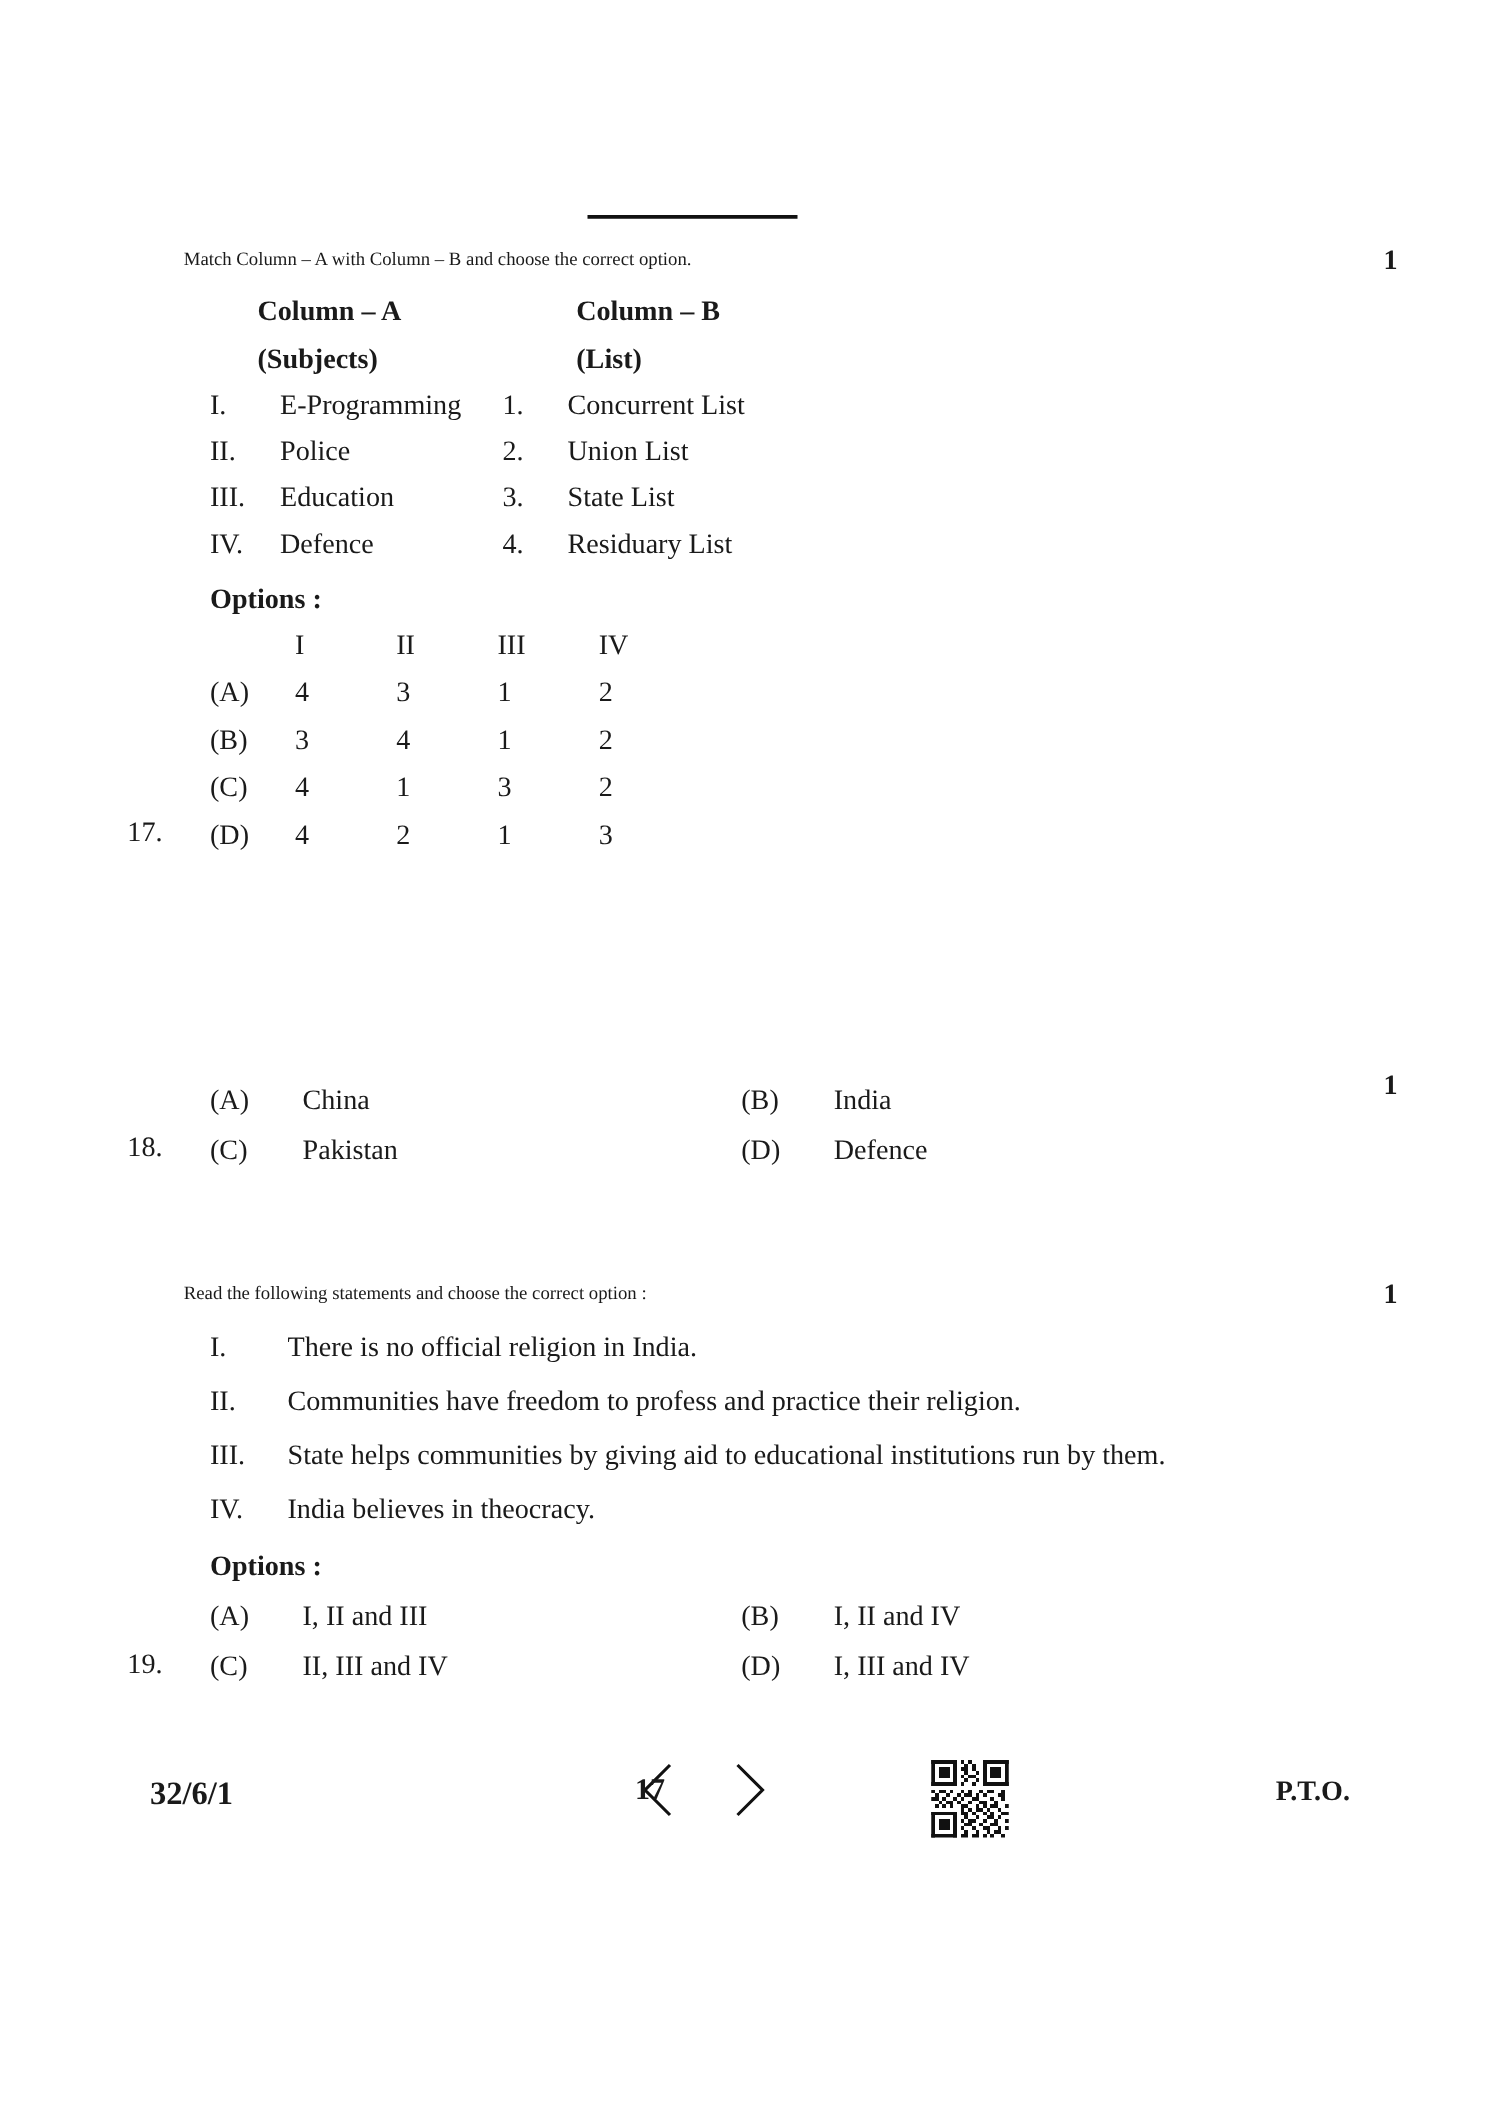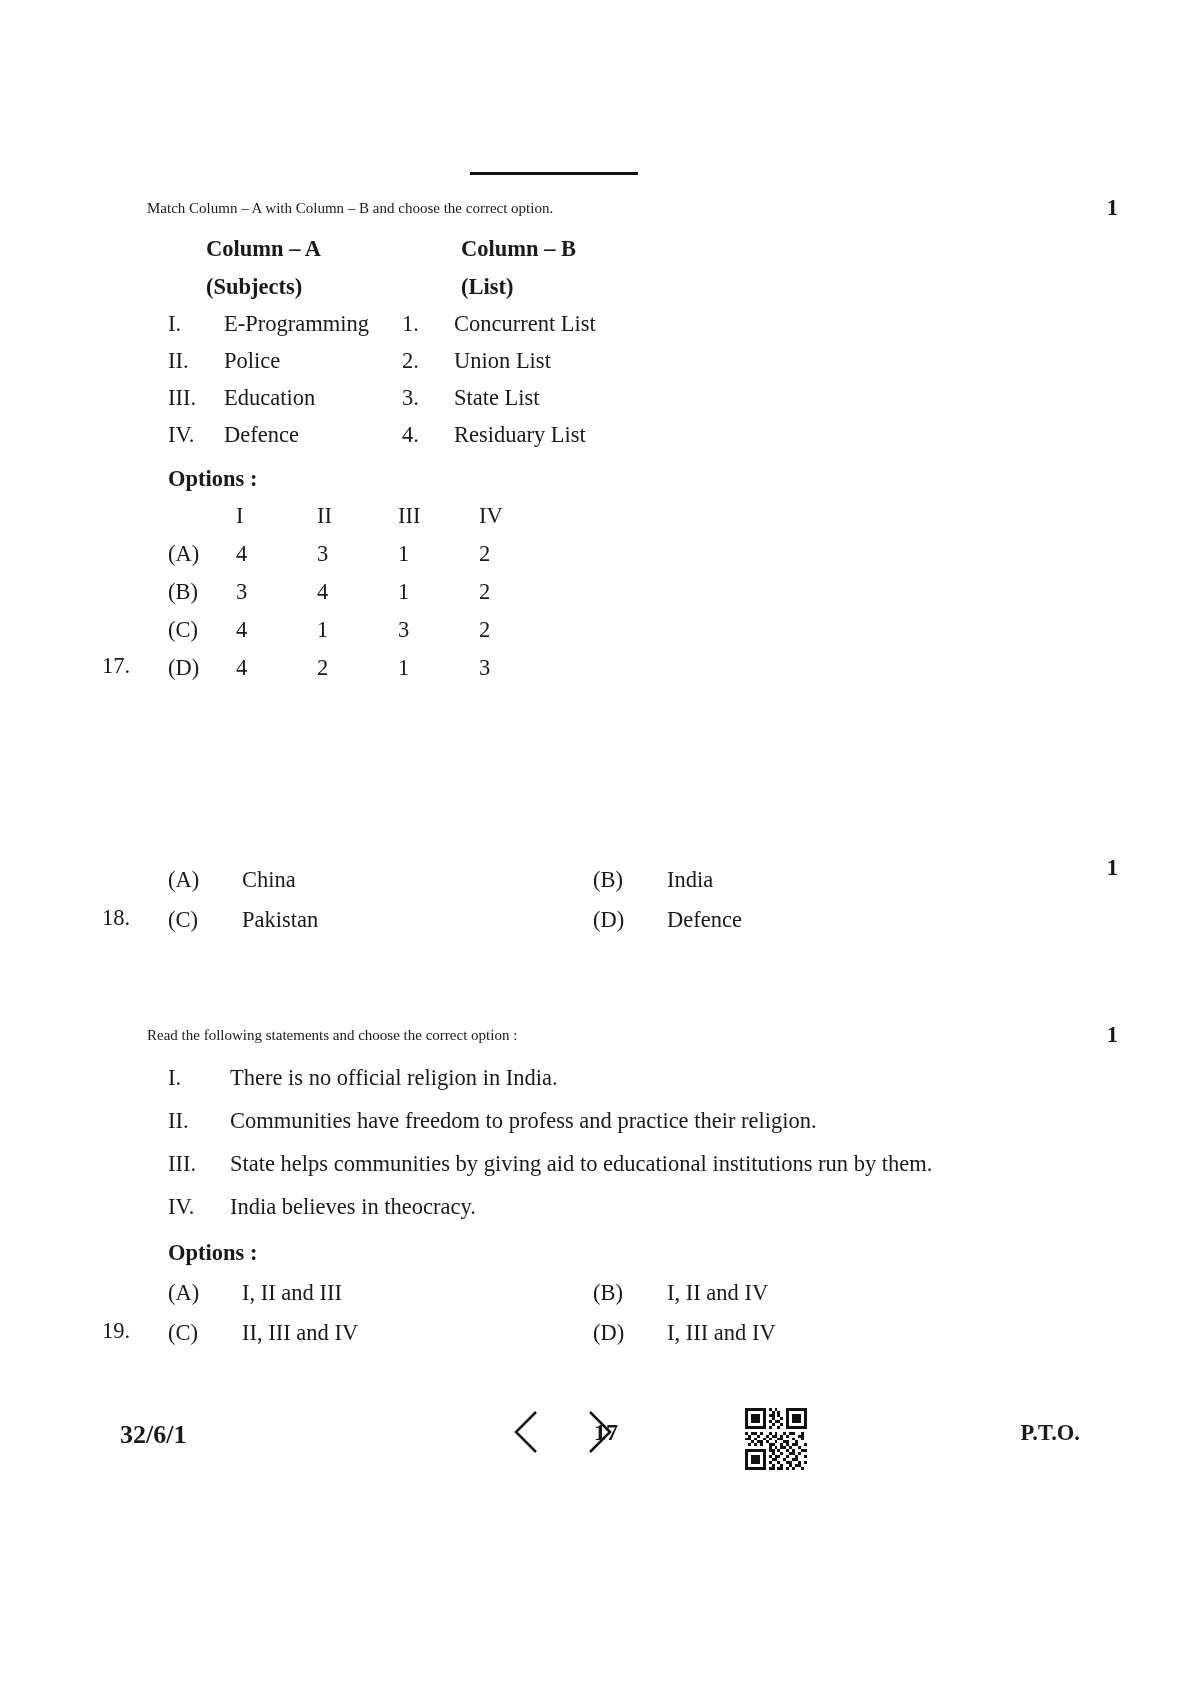--- a/index.html
+++ b/index.html
@@ -144,21 +144,21 @@
     top: 8px;
     width: 110px;
     height: 48px;
   }
   .f-pageno .hexnum {
     position: absolute;
     left: 0; top: 0;
     width: 110px;
     height: 48px;
     line-height: 48px;
-    text-align: right;
+    text-align: left;
     font-size: 24px;
     font-weight: bold;
   }
   .f-qr {
     position: absolute;
     left: 745px;
     top: 8px;
     width: 62px;
     height: 62px;
   }

